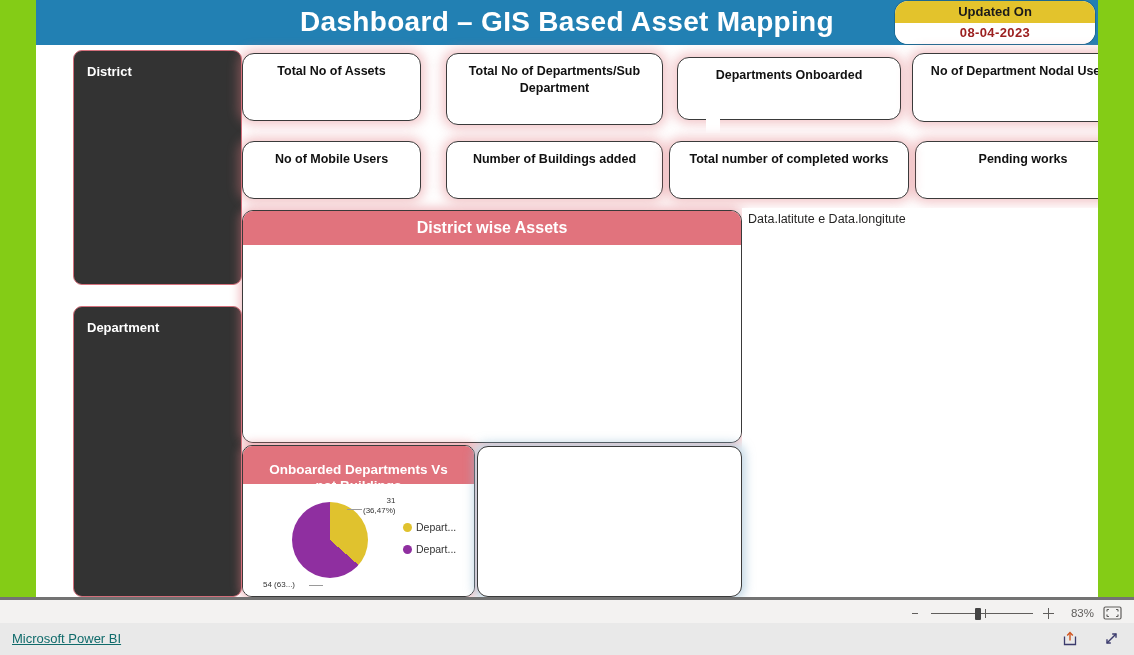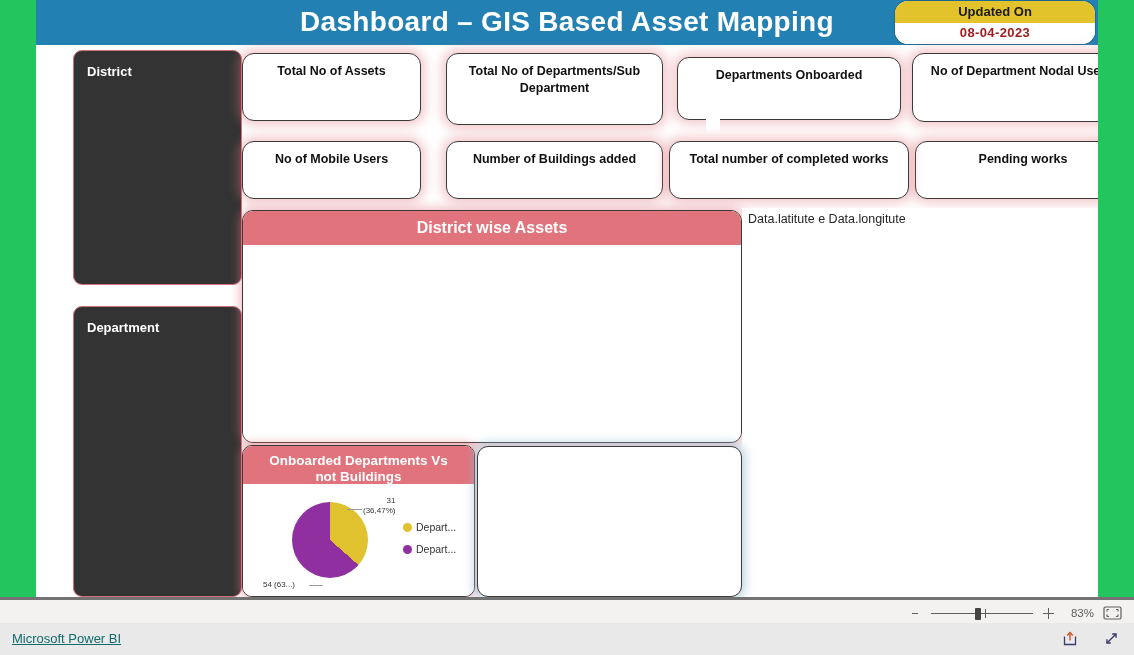--- a/index.html
+++ b/index.html
@@ -7,21 +7,21 @@
     width: 1134px; height: 655px;
     background: #e6e6e6;
     font-family: "Liberation Sans", sans-serif;
     overflow: hidden;
   }
 
   
   #app {
     position: relative;
     width: 1134px; height: 655px;
-    background: #22c55e;
+    background: #84cc16;
   }
 
   
   #canvas {
     position: absolute;
     left: 36px; top: 0;
     width: 1062px; height: 597px;
     background: #ffffff;
     overflow: hidden;
   }
@@ -165,21 +165,21 @@
     left: 206px; top: 445px;
     width: 233px; height: 152px;
     background: #ffffff;
     border: 1px solid #3a3a3a;
     border-radius: 10px;
     box-shadow: 0 0 9px 3px rgba(226,123,130,.45);
     overflow: hidden;
   }
   #panel-pie .panel-header {
     height: 38px;
-    padding-top: 7px;
+    padding-top: 16px;
     background: #e1737d;
     color: #ffffff;
     font-size: 13.5px;
     font-weight: bold;
     text-align: center;
     line-height: 16px;
   }
   #pie-area {
     position: relative;
     height: 112px;

